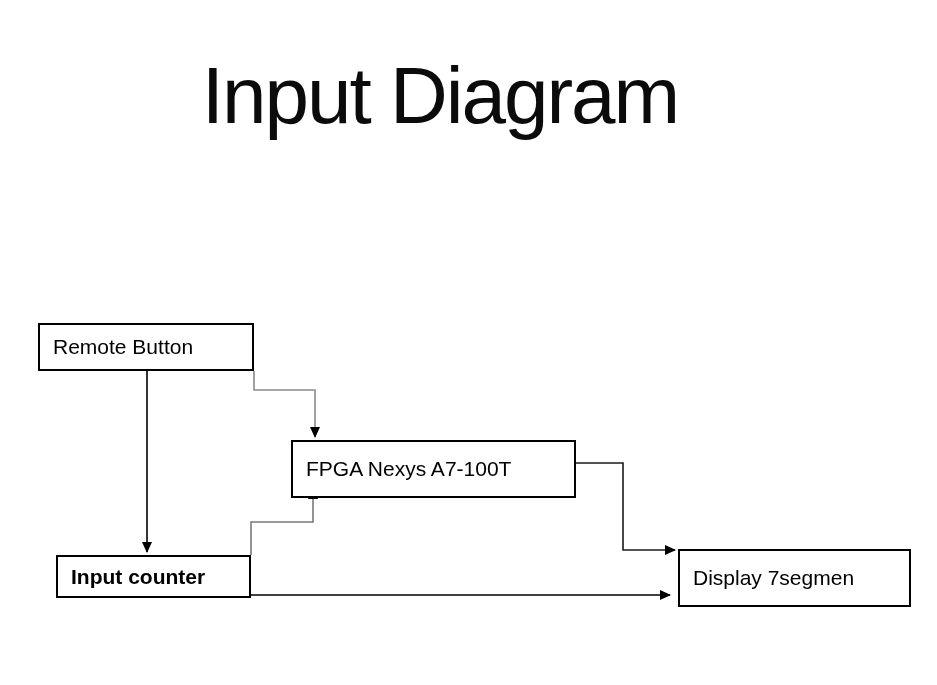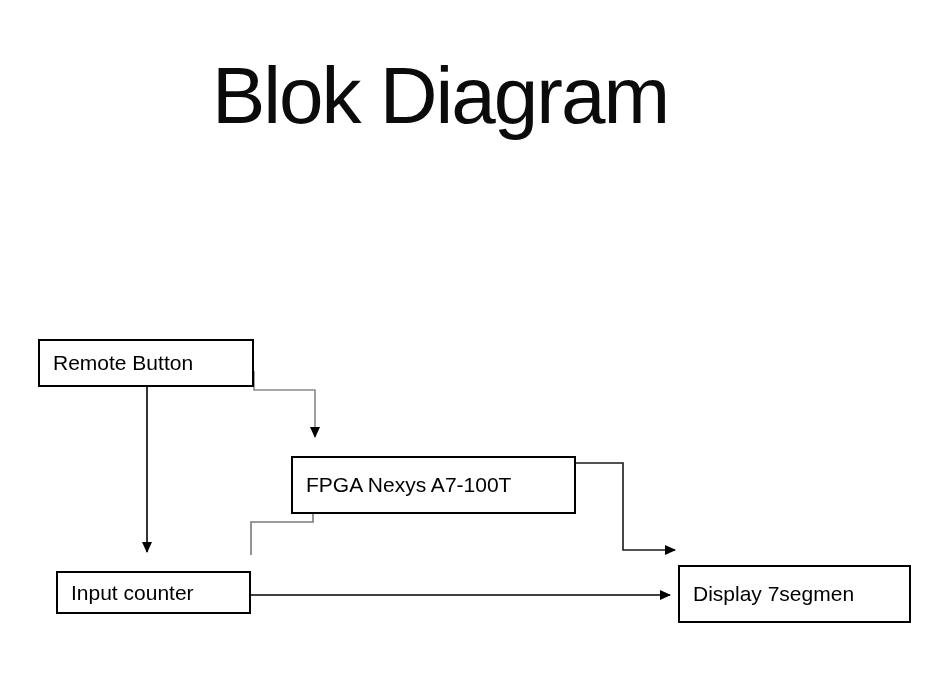--- a/index.html
+++ b/index.html
@@ -38,28 +38,27 @@
     position: absolute;
     box-sizing: border-box;
     background: #ffffff;
     border: 2.5px solid #000000;
     display: flex;
     align-items: center;
     padding-left: 13px;
     font-size: 21px;
     color: #000000;
     white-space: nowrap;
-    margin-top: 16px;
   }
 </style>
 </head>
 <body>
 
 <div class="slide">
-  <h1 class="title">Blok Diagram</h1>
+  <h1 class="title">Input Diagram</h1>
 
   <svg id="connector-layer" width="937" height="685" viewBox="0 0 937 685">
     <defs>
       <marker id="arrowhead" markerUnits="userSpaceOnUse" markerWidth="11" markerHeight="10" refX="10" refY="5" orient="auto">
         <path d="M0,0 L11,5 L0,10 Z" fill="#000000"></path>
       </marker>
     </defs>
 
   <polyline points="147,371 147,552" fill="none" stroke="#000000" stroke-width="1.6" marker-end="url(#arrowhead)"></polyline>
       <polyline points="254,371 254,390 315,390 315,437" fill="none" stroke="#8a8a8a" stroke-width="1.6" marker-end="url(#arrowhead)"></polyline>
@@ -69,20 +68,20 @@
     </svg>
 
   <div id="nodes">
 
   <div class="node" style="left: 38px; top: 323px; width: 216px; height: 48px;">
         <span>Remote Button</span>
       </div>
       <div class="node" style="left: 291px; top: 440px; width: 285px; height: 58px;">
         <span>FPGA Nexys A7-100T</span>
       </div>
-      <div class="node" style="left: 56px; top: 555px; width: 195px; height: 43px;">
+      <div class="node" style="left: 56px; top: 555px; width: 195px; height: 43px; font-weight: bold;">
         <span>Input counter</span>
       </div>
       <div class="node" style="left: 678px; top: 549px; width: 233px; height: 58px;">
         <span>Display 7segmen</span>
       </div>
     </div>
 </div>
 
 </body></html>

